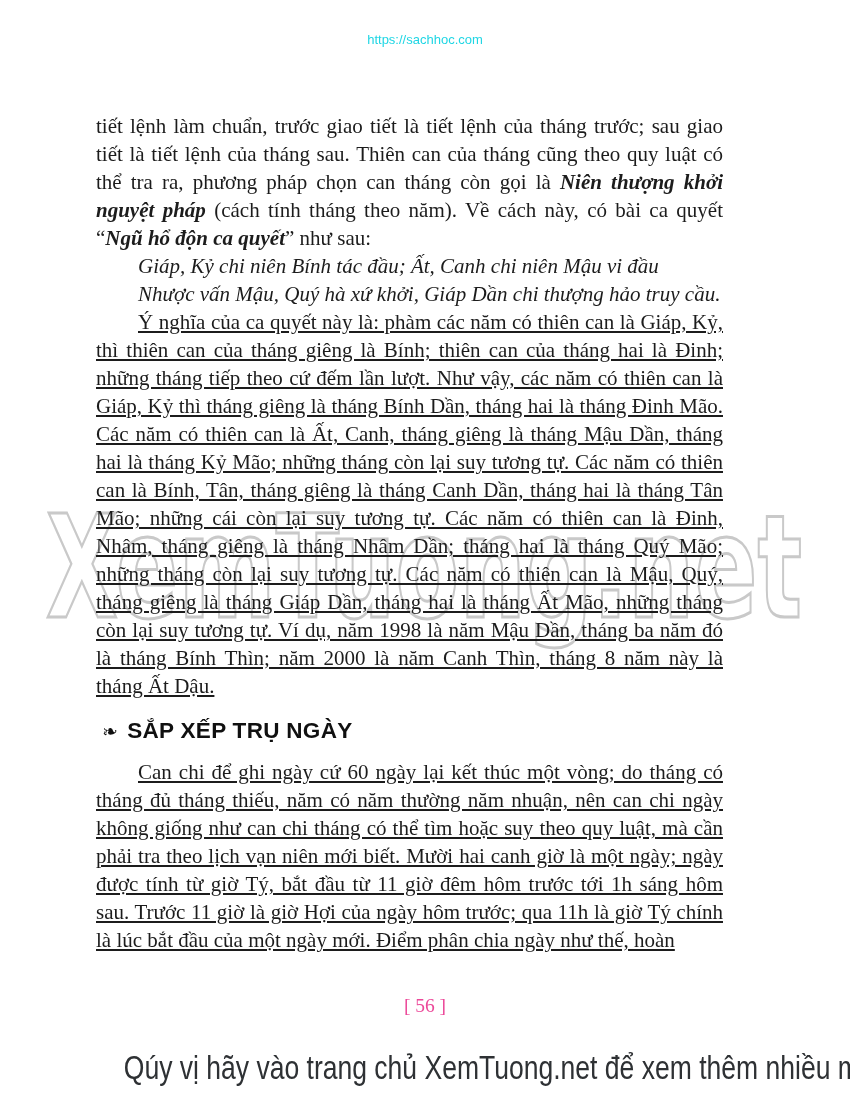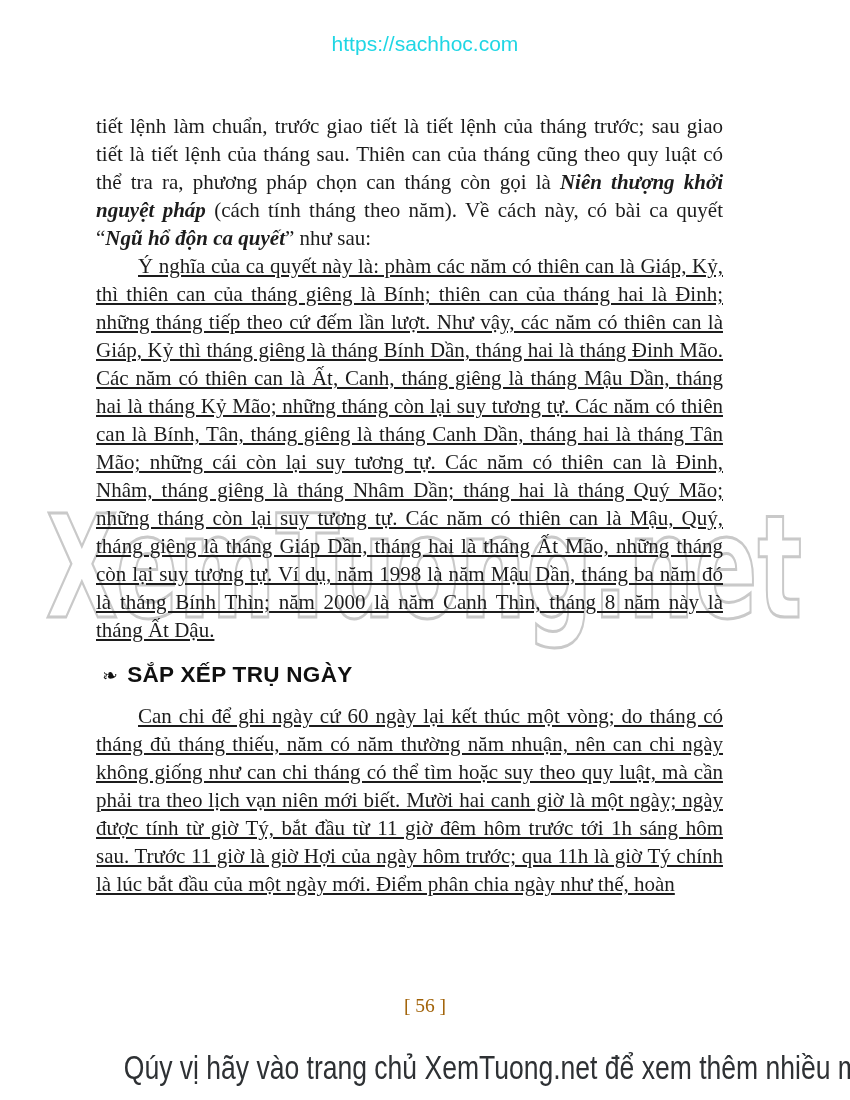--- a/index.html
+++ b/index.html
@@ -7,21 +7,21 @@
     width: 850px; height: 1100px;
     background: #ffffff;
     position: relative;
     font-family: "Liberation Serif", serif;
     overflow: hidden;
   }
   .top-link {
     position: absolute; top: 32px; left: 0; width: 100%;
     text-align: center;
     font-family: "Liberation Sans", sans-serif;
-    font-size: 21px;
+    font-size: 13px;
     color: #1fd6e4;
     z-index: 3;
   }
   .watermark {
     position: absolute; left: 42px; top: 491px;
     z-index: 1;
     pointer-events: none;
   }
   .content {
     position: absolute; left: 96px; top: 112px; width: 627px;
@@ -53,21 +53,21 @@
     font-family: "DejaVu Sans", sans-serif;
     font-size: 19px;
     margin-right: 9px;
     display: inline-block;
     transform: rotate(-8deg);
   }
   .page-number {
     position: absolute; top: 995px; left: 0; width: 100%;
     text-align: center;
     font-size: 19.5px;
-    color: #a16207;
+    color: #ec4899;
     z-index: 2;
   }
   .footer-bar {
     position: absolute; top: 1048px; left: 0; width: 100%;
     text-align: center;
     z-index: 3;
   }
   .footer-text {
     display: inline-block;
     transform: scaleX(0.78);
@@ -86,20 +86,22 @@
 <div class="watermark">
   <svg width="766" height="175">
     <text x="4" y="126" font-family="DejaVu Sans, sans-serif" font-weight="bold" font-size="142" fill="#ffffff" stroke="#c9c9c9" stroke-width="3" textLength="756" lengthAdjust="spacingAndGlyphs">XemTuong.net</text>
   </svg>
 </div>
 
 <div class="content">
 
   <p class="justify"><span>tiết lệnh làm chuẩn, trước giao tiết là tiết lệnh của tháng trước; sau giao tiết là tiết lệnh của tháng sau. Thiên can của tháng cũng theo quy luật có thể tra ra, phương pháp chọn can tháng còn gọi là </span><span class="bi">Niên thượng khởi nguyệt pháp</span><span> (cách tính tháng theo năm). Về cách này, có bài ca quyết “</span><span class="bi">Ngũ hổ độn ca quyết</span><span>” như sau:</span></p>
 
+  <p class="verse">Giáp, Kỷ chi niên Bính tác đầu; Ất, Canh chi niên Mậu vi đầu</p>
+  <p class="verse">Nhược vấn Mậu, Quý hà xứ khởi, Giáp Dần chi thượng hảo truy cầu.</p>
 
   <p class="justify indent">Ý nghĩa của ca quyết này là: phàm các năm có thiên can là Giáp, Kỷ, thì thiên can của tháng giêng là Bính; thiên can của tháng hai là Đinh; những tháng tiếp theo cứ đếm lần lượt.  Như vậy, các năm có thiên can là Giáp, Kỷ thì tháng giêng là tháng Bính Dần, tháng hai là tháng Đinh Mão. Các năm có thiên can là Ất, Canh, tháng giêng là tháng Mậu Dần, tháng hai là tháng Kỷ Mão; những tháng còn lại suy tương tự. Các năm có thiên can là Bính, Tân, tháng giêng là tháng Canh Dần, tháng hai là tháng Tân Mão; những cái còn lại suy tương tự. Các năm có thiên can là Đinh, Nhâm, tháng giêng là tháng Nhâm Dần; tháng hai là tháng Quý Mão; những tháng còn lại suy tương tự. Các năm có thiên can là Mậu, Quý, tháng giêng là tháng Giáp Dần, tháng hai là tháng Ất Mão, những tháng còn lại suy tương tự. Ví dụ, năm 1998 là năm Mậu Dần, tháng ba năm đó là tháng Bính Thìn; năm 2000 là năm Canh Thìn, tháng 8 năm này là tháng Ất Dậu.</p>
 
   <h2 class="section-heading"><span class="ornament">❧</span><span>SẮP XẾP TRỤ NGÀY</span></h2>
 
   <p class="justify indent">Can chi để ghi ngày cứ 60 ngày lại kết thúc một vòng; do tháng có tháng đủ tháng thiếu, năm có năm thường năm nhuận, nên can chi ngày không giống như can chi tháng có thể tìm hoặc suy theo quy luật, mà cần phải tra theo lịch vạn niên mới biết. Mười hai canh giờ là một ngày; ngày được tính từ giờ Tý, bắt đầu từ 11 giờ đêm hôm trước tới 1h sáng hôm sau. Trước 11 giờ là giờ Hợi của ngày hôm trước; qua 11h là giờ Tý chính là lúc bắt đầu của một ngày mới. Điểm phân chia ngày như thế, hoàn</p>
 
 </div>
 
 <div class="page-number">[ 56 ]</div>

